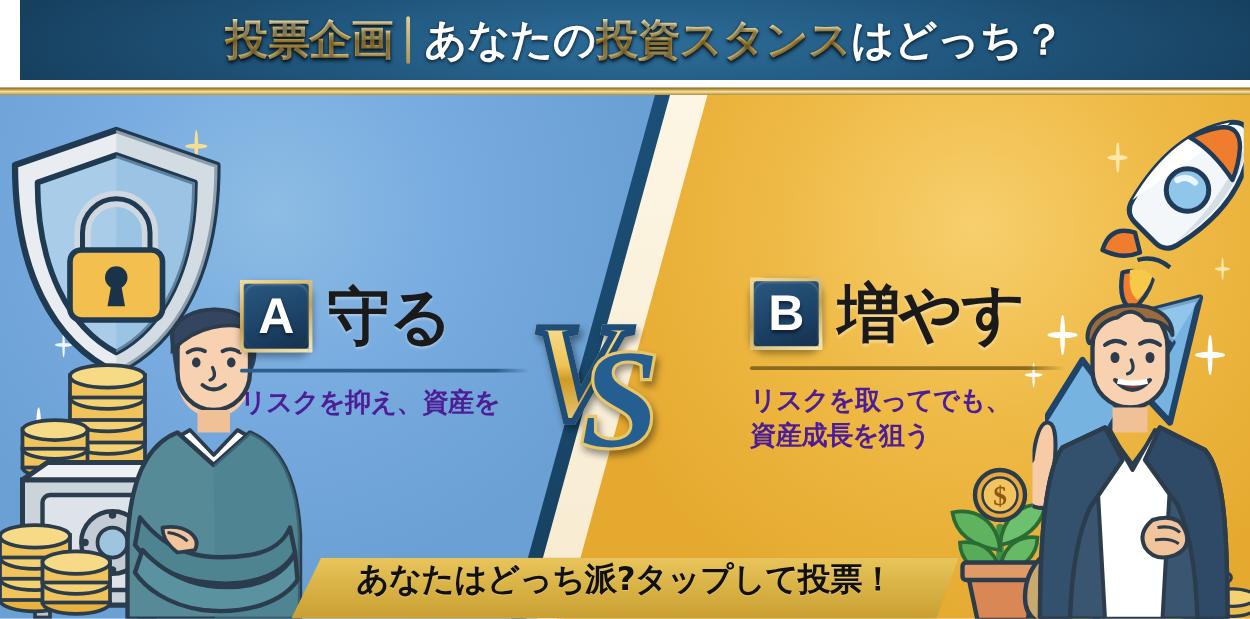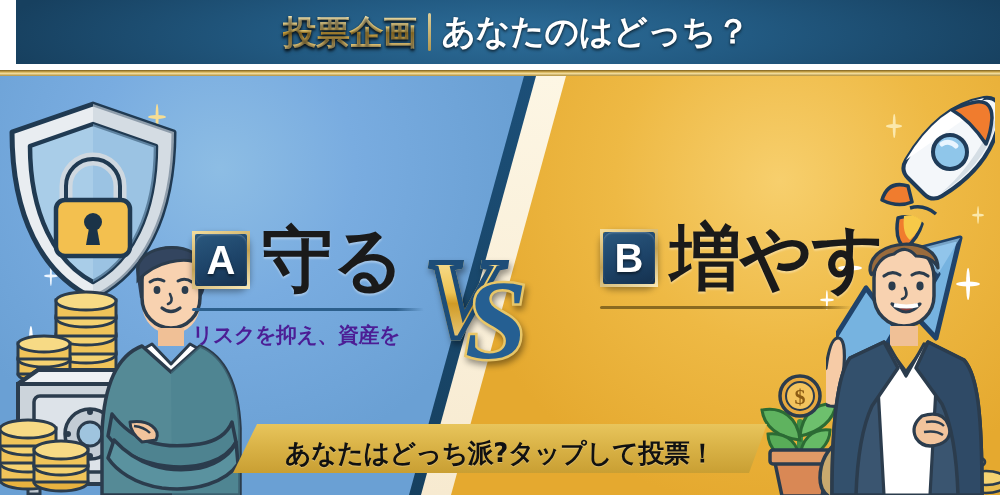--- a/index.html
+++ b/index.html
@@ -36,21 +36,20 @@
     color:#f3d680;
     background:linear-gradient(180deg,#fdf0bd 0%,#f1cf6e 48%,#d9a93a 52%,#f0d78f 100%);
     -webkit-background-clip:text; background-clip:text;
     -webkit-text-fill-color:transparent;
     text-shadow:0 2px 3px rgba(0,0,0,.55);
     filter:drop-shadow(0 1px 1px rgba(0,0,0,.6));
   }
   .white-txt {
     color:#ffffff;
     text-shadow:0 2px 3px rgba(0,0,0,.55), 0 0 2px rgba(0,0,0,.35);
-    font-family:Liberation Serif, serif;
   }
   .hdr-sep {
     display:inline-block; width:3px; height:38px; margin:0 11px;
     background:linear-gradient(180deg,#e7d49a,#b99a4c);
     border-radius:2px; opacity:.95;
   }
   .header-gold-line {
     position:absolute; left:0; top:70px; width:1000px; height:6px;
     background:linear-gradient(180deg,#7a5f1f 0%,#d4ad4e 35%,#f4e0a2 55%,#b08f3e 100%);
     z-index:7;
@@ -104,21 +103,21 @@
     background:linear-gradient(160deg,#2a587e 0%,#1d4368 55%,#15314e 100%);
     border:3px solid;
     border-image:linear-gradient(160deg,#f2dc9c,#c2a154,#f6e6b4) 1;
     box-shadow:0 3px 6px rgba(0,0,0,.35), inset 0 1px 2px rgba(255,255,255,.25);
     display:flex; align-items:center; justify-content:center;
     color:#fff; font-size:40px; font-weight:bold; line-height:1;
     font-family:"Liberation Sans", sans-serif;
     text-shadow:0 2px 3px rgba(0,0,0,.5);
   }
   .opt-word {
-    font-size:71px; font-weight:bold; color:#1a1a1a; line-height:1;
+    font-size:50px; font-weight:bold; color:#1a1a1a; line-height:1;
     letter-spacing:-1px;
     text-shadow:0 2px 2px rgba(255,255,255,.35);
   }
   .opt-rule {
     height:3px; margin-top:13px; border-radius:2px;
   }
   .opt-rule.l { background:linear-gradient(90deg,#2c5f8c,#2c5f8c 88%,rgba(44,95,140,0)); width:232px; }
   .opt-rule.r { background:linear-gradient(90deg,#8a6a20,#8a6a20 88%,rgba(138,106,32,0)); width:252px; }
   .opt-desc {
     margin-top:11px; font-size:21px; font-weight:bold; color:#4c1d95;
@@ -149,24 +148,24 @@
   .vs .s {
     color:#255f92;
     -webkit-text-stroke:5px #e8c667;
     paint-order:stroke fill;
     filter:drop-shadow(2px 4px 3px rgba(0,0,0,.4));
     margin-left:-34px; position:relative; z-index:2; top:22px;
   }
 
   
   .cta {
-    position:absolute; left:233px; top:424px; width:534px; height:49px; z-index:8;
+    position:absolute; left:233px; top:446px; width:534px; height:49px; z-index:8;
     background:linear-gradient(180deg,#e8c55c 0%,#d9b246 48%,#c99f33 100%);
     clip-path:polygon(24px 0, 534px 0, 516px 49px, 0 49px);
-    display:flex; align-items:flex-end; justify-content:center;
+    display:flex; align-items:flex-start; justify-content:center;
     box-shadow:0 -2px 5px rgba(0,0,0,.2);
   }
   .cta-txt {
     font-size:26px; font-weight:bold; color:#111; letter-spacing:-0.5px;
     white-space:nowrap; padding-bottom:2px;
     text-shadow:0 1px 0 rgba(255,255,255,.25);
   }
 
   
   .art { position:absolute; z-index:2; }
@@ -183,20 +182,21 @@
 </head>
 <body>
 
 <div class="banner">
 
   <div class="header">
     <div class="header-inner">
       <span class="htxt gold-txt">投票企画</span>
       <span class="hdr-sep"></span>
       <span class="htxt white-txt">あなたの</span>
+      <span class="htxt gold-txt">投資スタンス</span>
       <span class="htxt white-txt">はどっち？</span>
     </div>
   </div>
   <div class="header-gold-line"></div>
 
   <div class="stage">
 
     <div class="panel-left"></div>
     <div class="panel-right"></div>
     <div class="divider-cream"></div>
@@ -437,20 +437,24 @@
         <div>リスクを抑え、資産を</div>
       </div>
     </div>
 
     <div class="opt" id="optB">
       <div class="opt-head">
         <div class="badge">B</div>
         <div class="opt-word">増やす</div>
       </div>
       <div class="opt-rule r"></div>
+      <div class="opt-desc">
+        <div>リスクを取ってでも、</div>
+        <div>資産成長を狙う</div>
+      </div>
     </div>
 
     <div class="vs">
       <span class="v">V</span><span class="s">S</span>
     </div>
 
   </div>
 
   <div class="cta">
     <span class="cta-txt">あなたはどっち派?タップして投票！</span>

